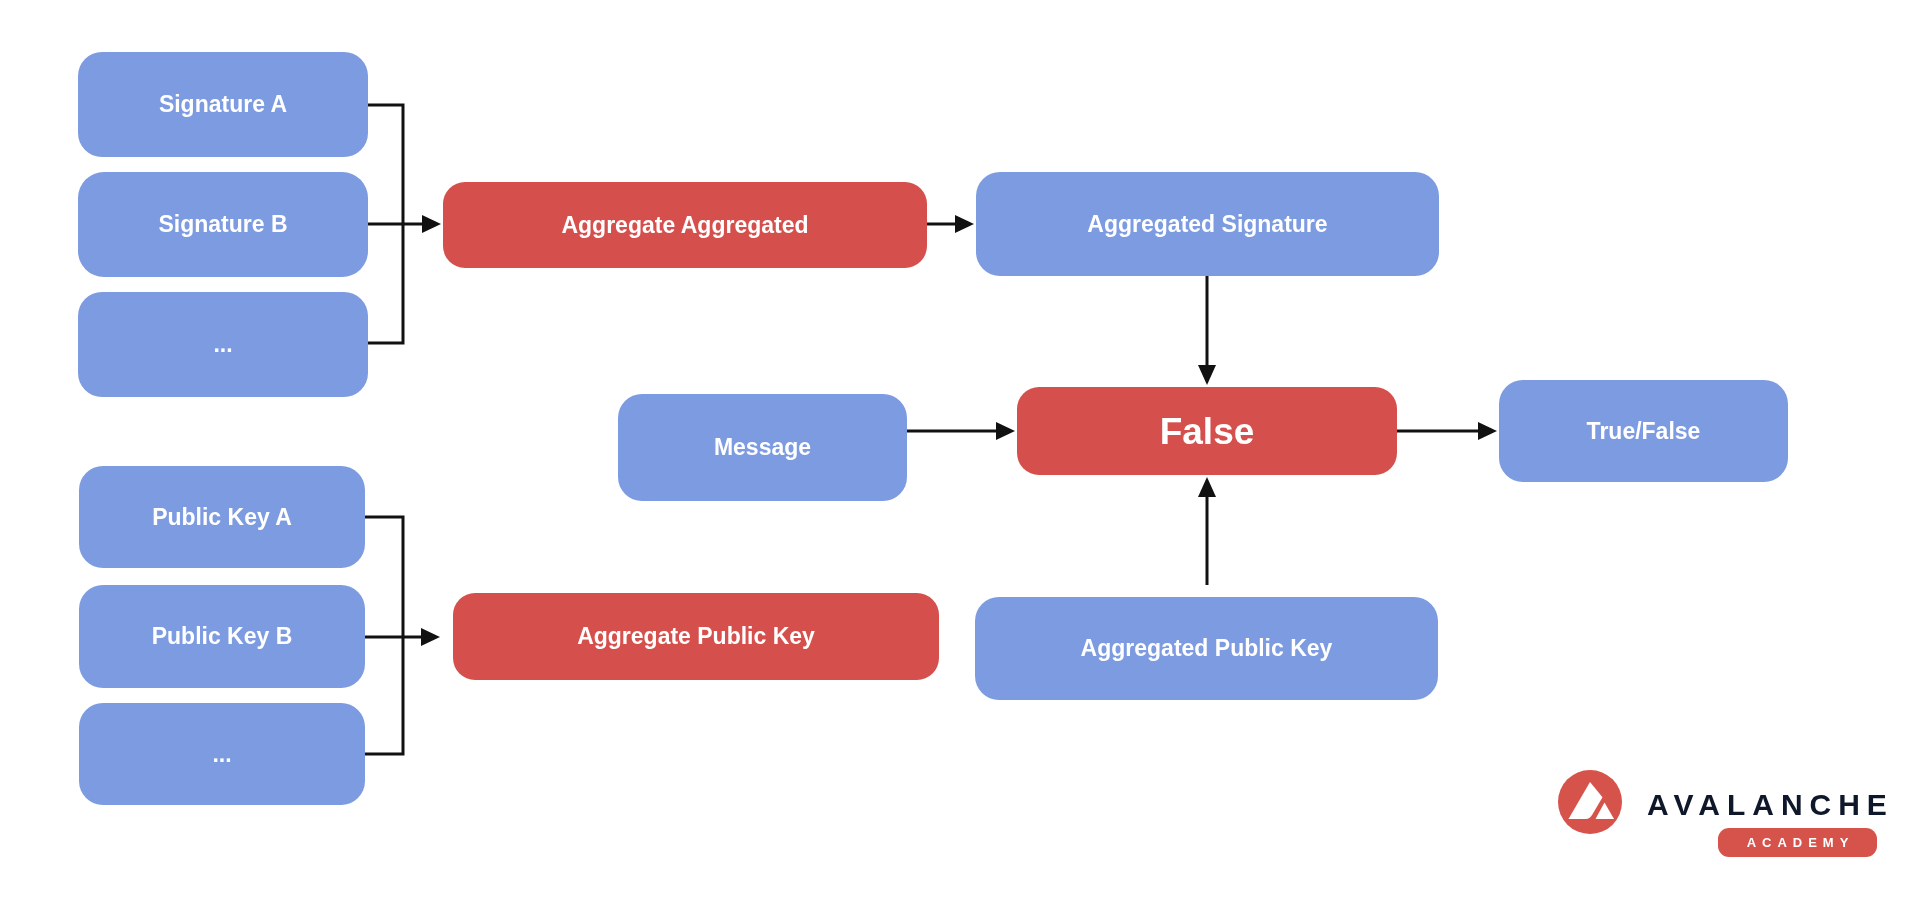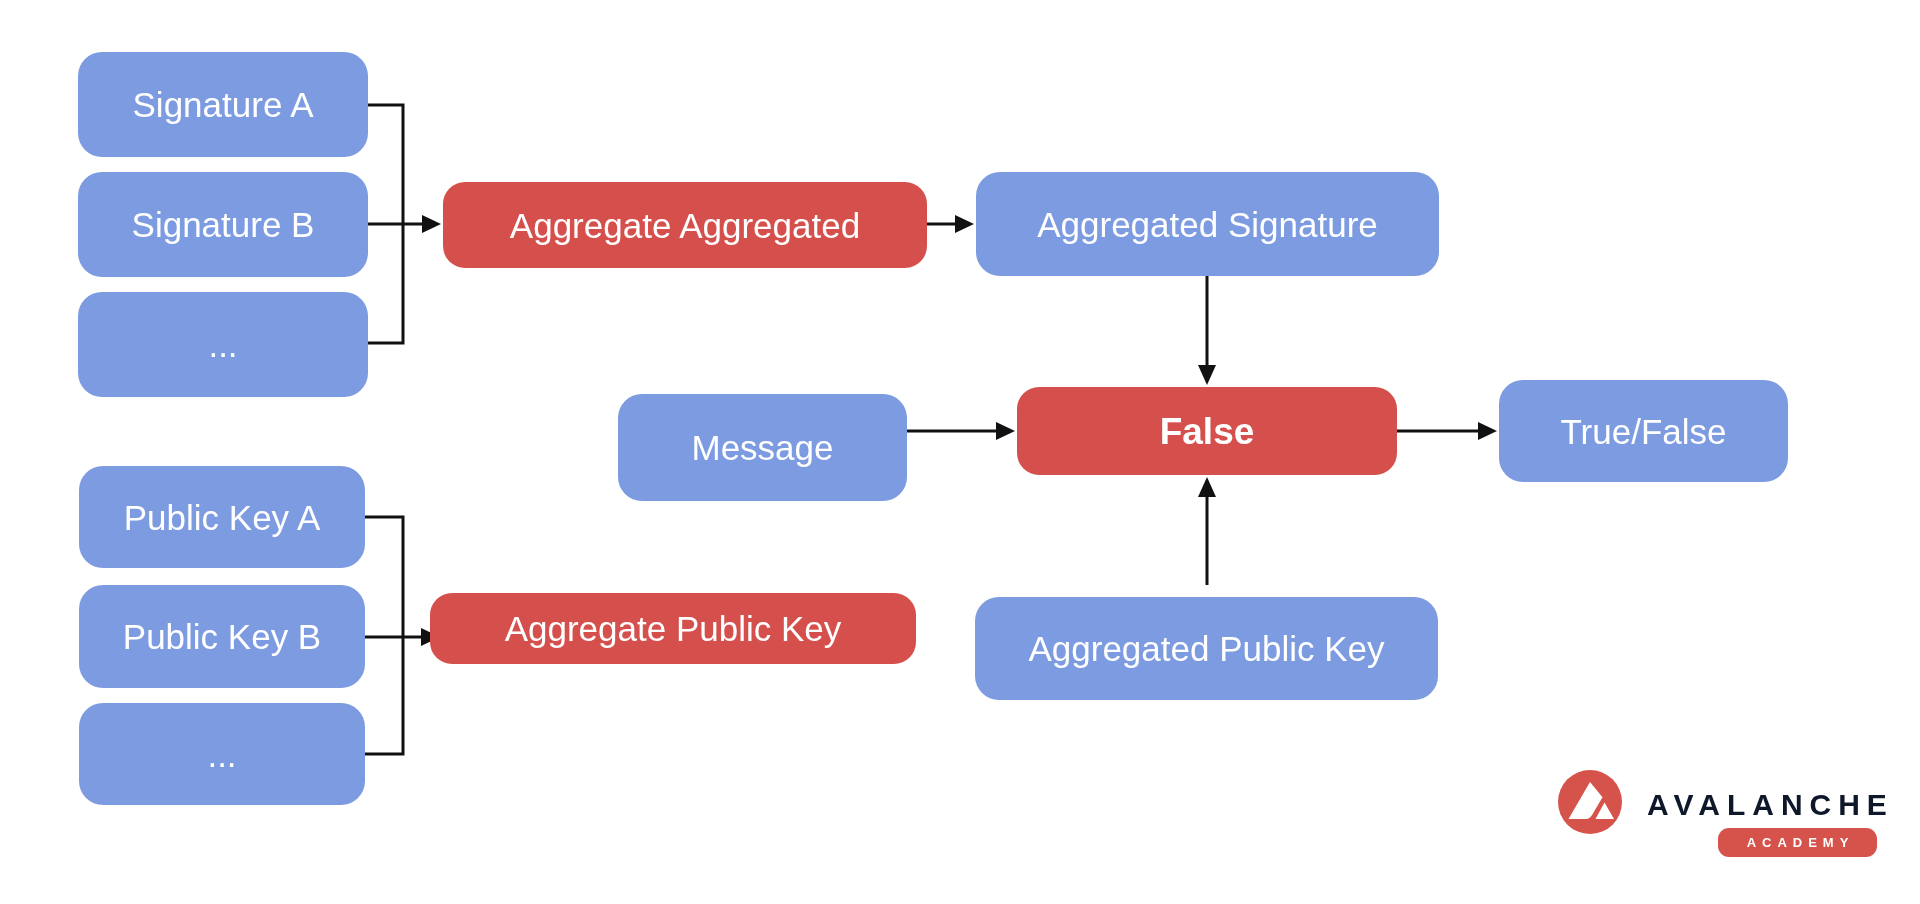--- a/index.html
+++ b/index.html
@@ -14,24 +14,25 @@
     height: 904px;
     background: #ffffff;
     overflow: hidden;
   }
   .node {
     position: absolute;
     display: flex;
     align-items: center;
     justify-content: center;
     color: #ffffff;
-    font-size: 35px;
+    font-size: 23px;
     line-height: 1;
     white-space: nowrap;
     box-sizing: border-box;
+    font-weight: bold;
   }
   .node.blue {
     background: #7d9be0;
     border-radius: 24px;
   }
   .node.red {
     background: #d5504c;
     border-radius: 22px;
   }
   .node.bold {
@@ -147,21 +148,21 @@
     <g>
       <path d="M365 517 H403 V754 H365"></path>
       <path d="M365 637 H422"></path>
       <polygon points="440,637 421,628 421,646"></polygon>
     </g>
   </svg>
 
   <div class="node blue" style="left:78px; top:52px; width:290px; height:105px;">
     <span>Signature A</span>
   </div>
-  <div class="node blue" style="left:78px; top:172px; width:290px; height:105px;">
+  <div class="node blue" style="left:78px; top:172px; width:290px; height:105px;border-radius:26px;">
     <span>Signature B</span>
   </div>
   <div class="node blue" style="left:78px; top:292px; width:290px; height:105px;">
     <span>...</span>
   </div>
 
   <div class="node red" style="left:443px; top:182px; width:484px; height:86px;">
     <span>Aggregate Aggregated</span>
   </div>
   <div class="node blue" style="left:976px; top:172px; width:463px; height:104px;">
@@ -181,21 +182,21 @@
   <div class="node blue" style="left:79px; top:466px; width:286px; height:102px;">
     <span>Public Key A</span>
   </div>
   <div class="node blue" style="left:79px; top:585px; width:286px; height:103px;">
     <span>Public Key B</span>
   </div>
   <div class="node blue" style="left:79px; top:703px; width:286px; height:102px;">
     <span>...</span>
   </div>
 
-  <div class="node red" style="left:430px; top:593px; width:486px; height:71px;">
+  <div class="node red" style="left:453px; top:593px; width:486px; height:87px;">
     <span>Aggregate Public Key</span>
   </div>
   <div class="node blue" style="left:975px; top:585px; width:463px; height:103px;margin-top:12px;">
     <span>Aggregated Public Key</span>
   </div>
 
   <div id="logo">
     <div id="logo-mark">
       <svg width="64" height="64" viewBox="0 0 64 64" xmlns="http://www.w3.org/2000/svg">
         <path d="M32 12 L10.5 49 L27.5 49 C31 49 32.6 47.4 34.5 44.2 L44.5 27.2 Z" fill="#ffffff"></path>

